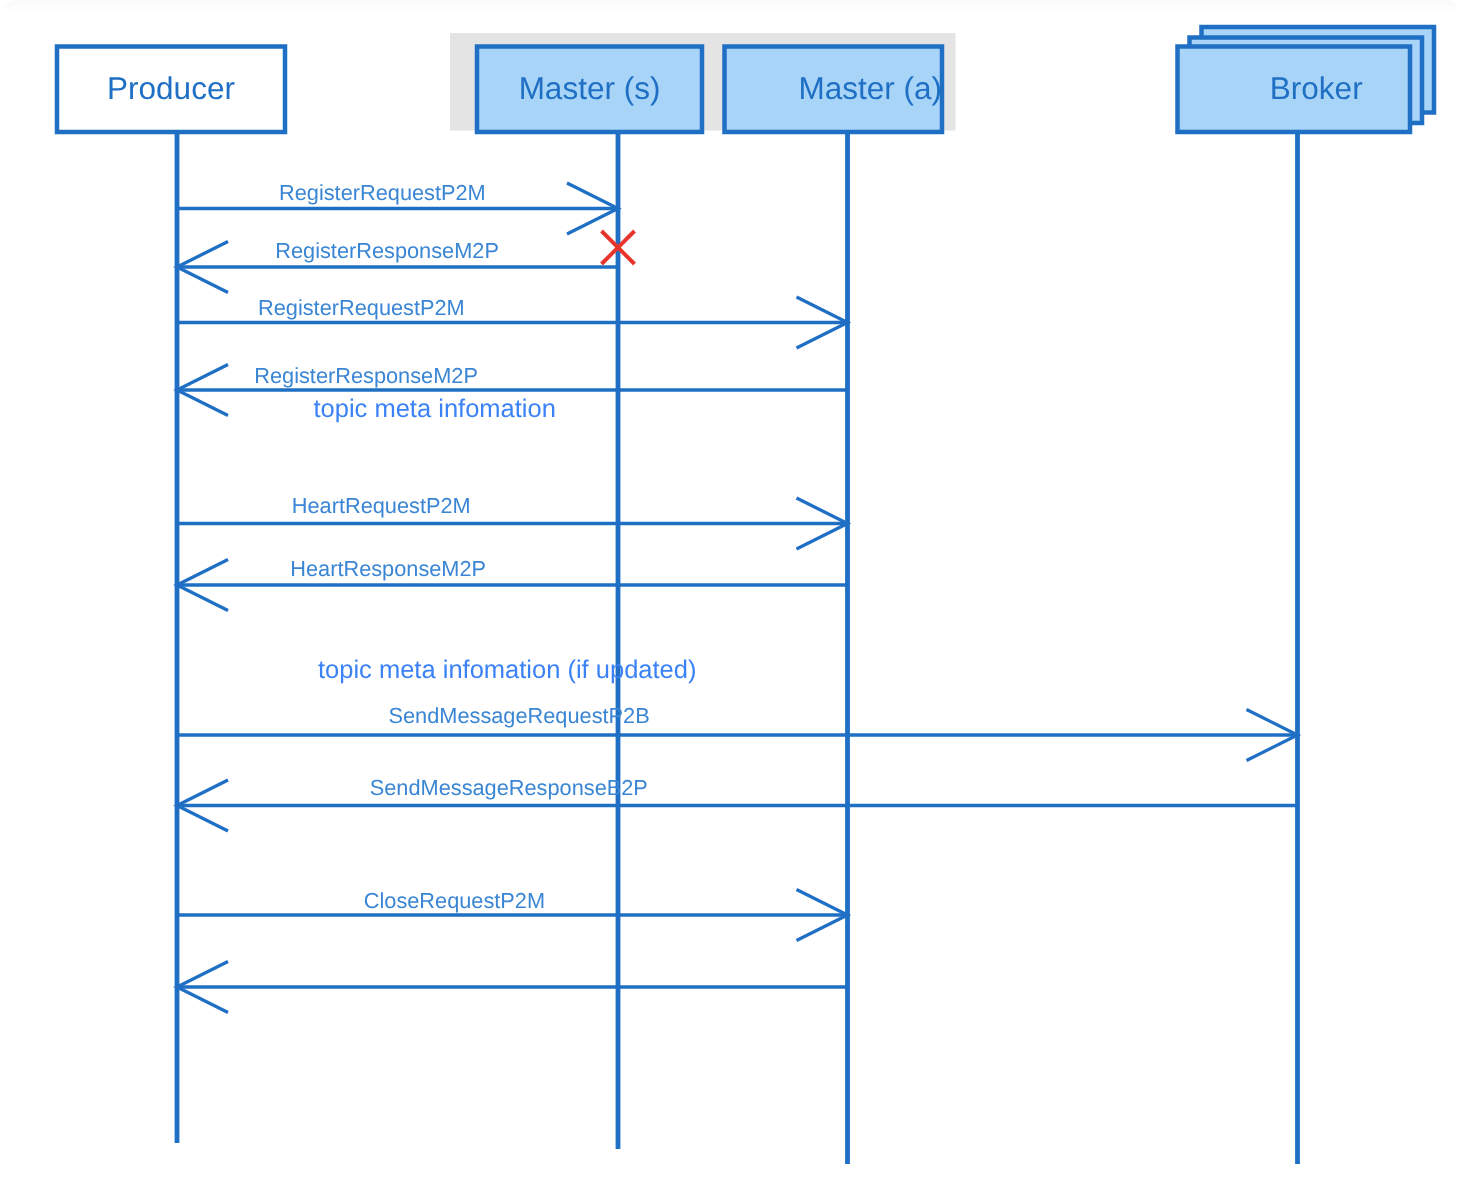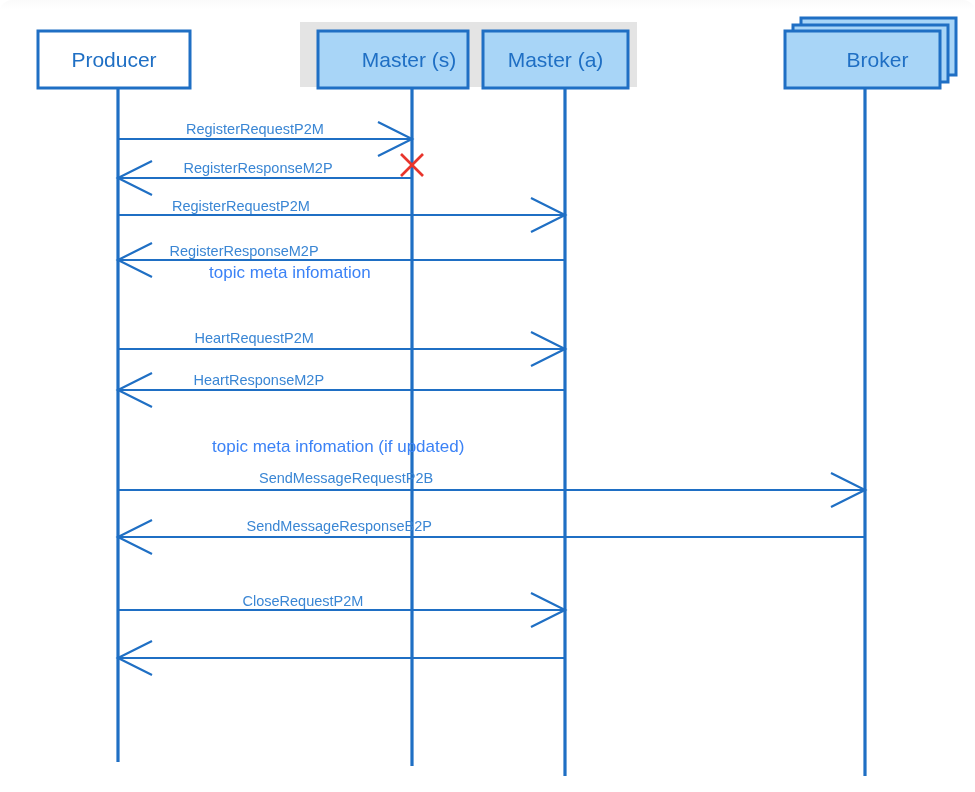--- a/index.html
+++ b/index.html
@@ -120,22 +120,22 @@
         <rect x="793" y="25" width="155" height="57" fill="#a8d5f7" stroke="#1f6fc4" stroke-width="3"></rect>
         <rect x="785" y="31" width="155" height="57" fill="#a8d5f7" stroke="#1f6fc4" stroke-width="3"></rect>
       </g>
       <g>
         <line x1="401" y1="154" x2="423" y2="176" stroke="#e8352c" stroke-width="2.6"></line>
         <line x1="423" y1="154" x2="401" y2="176" stroke="#e8352c" stroke-width="2.6"></line>
       </g>
     </svg>
   <div id="text-layer">
       <div class="lifeline-label" style="left: 38px; top: 48.5px; width: 152px;">Producer</div>
-      <div class="lifeline-label" style="left: 318px; top: 48.5px; width: 150px; margin-left: 16px;">Master (s)</div>
-      <div class="lifeline-label" style="left: 483px; top: 48.5px; width: 145px;">Master (a)</div>
+      <div class="lifeline-label" style="left: 318px; top: 48.5px; width: 150px;">Master (s)</div>
+      <div class="lifeline-label" style="left: 483px; top: 48.5px; width: 145px; text-align: right;">Master (a)</div>
       <div class="lifeline-label" style="left: 785px; top: 48.5px; width: 185px;">Broker</div>
       <div class="msg-label" style="left: 0px; top: 121px; width: auto; text-align: left; padding-left: 0px; transform: translateX(186px);">RegisterRequestP2M</div>
       <div class="msg-label" style="left: 0px; top: 160px; width: auto; text-align: left; padding-left: 0px; transform: translateX(183.5px);">RegisterResponseM2P</div>
       <div class="msg-label" style="left: 0px; top: 198px; width: auto; text-align: left; padding-left: 0px; transform: translateX(172px);">RegisterRequestP2M</div>
       <div class="msg-label" style="left: 0px; top: 243px; width: auto; text-align: left; padding-left: 0px; transform: translateX(169.5px);">RegisterResponseM2P</div>
       <div class="msg-label" style="left: 0px; top: 330px; width: auto; text-align: left; padding-left: 0px; transform: translateX(194.5px);">HeartRequestP2M</div>
       <div class="msg-label" style="left: 0px; top: 372px; width: auto; text-align: center; padding-left: 0px; transform: translateX(193.5px);">HeartResponseM2P</div>
       <div class="msg-label" style="left: 0px; top: 470px; width: auto; text-align: left; padding-left: 0px; transform: translateX(219px); margin-left: 40px;">SendMessageRequestP2B</div>
       <div class="msg-label" style="left: 0px; top: 518px; width: auto; text-align: left; padding-left: 0px; transform: translateX(218.5px); margin-left: 28px;">SendMessageResponseB2P</div>
       <div class="msg-label" style="left: 0px; top: 593px; width: auto; text-align: left; padding-left: 0px; transform: translateX(242.5px);">CloseRequestP2M</div>

